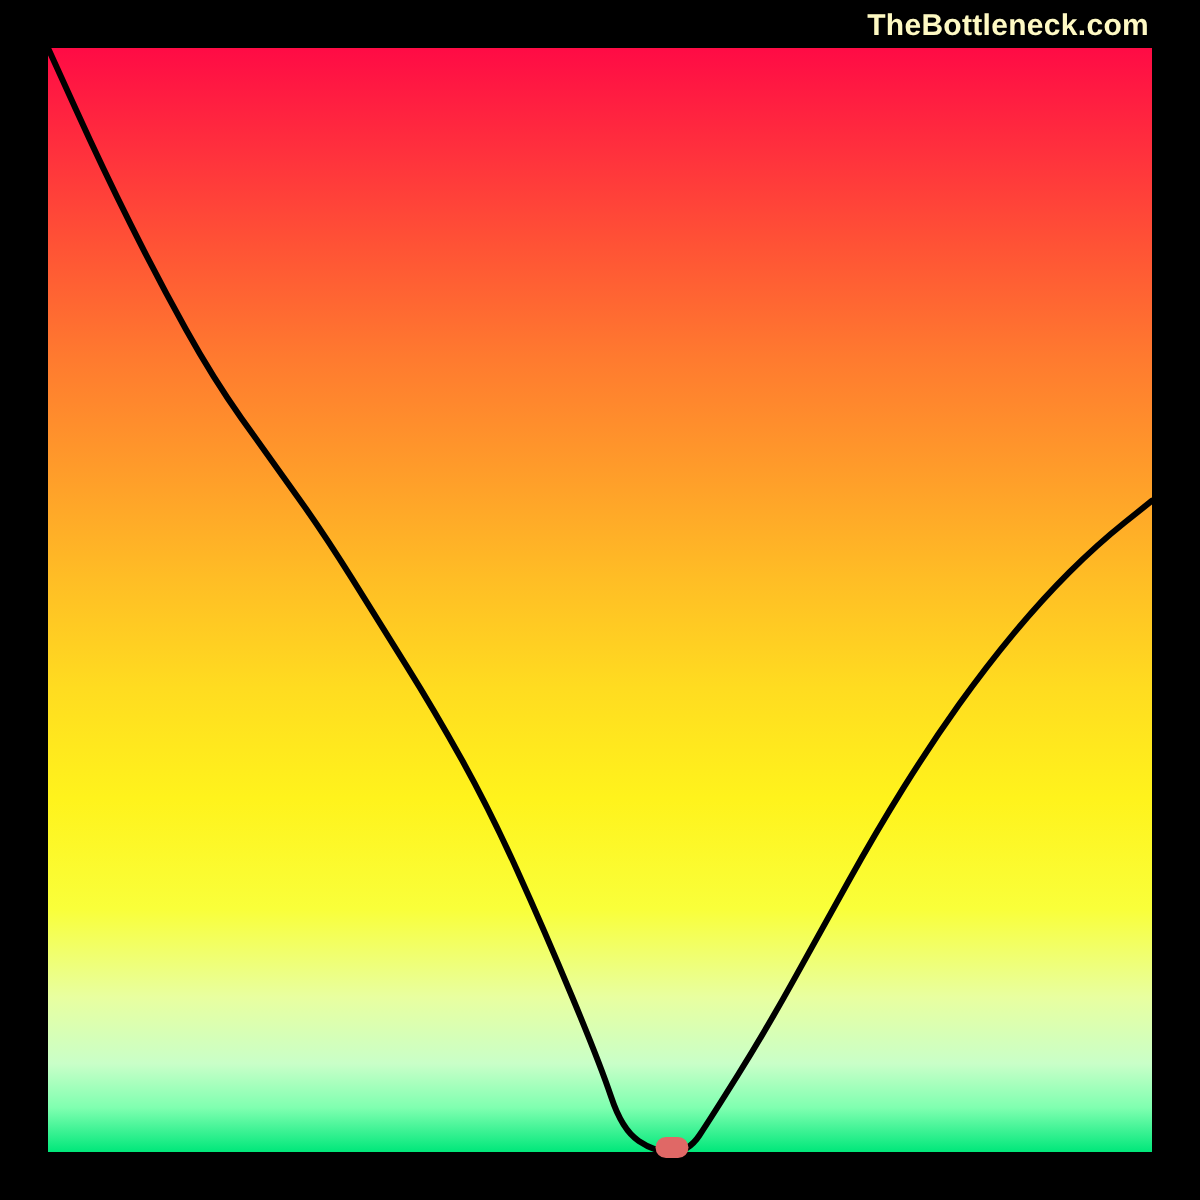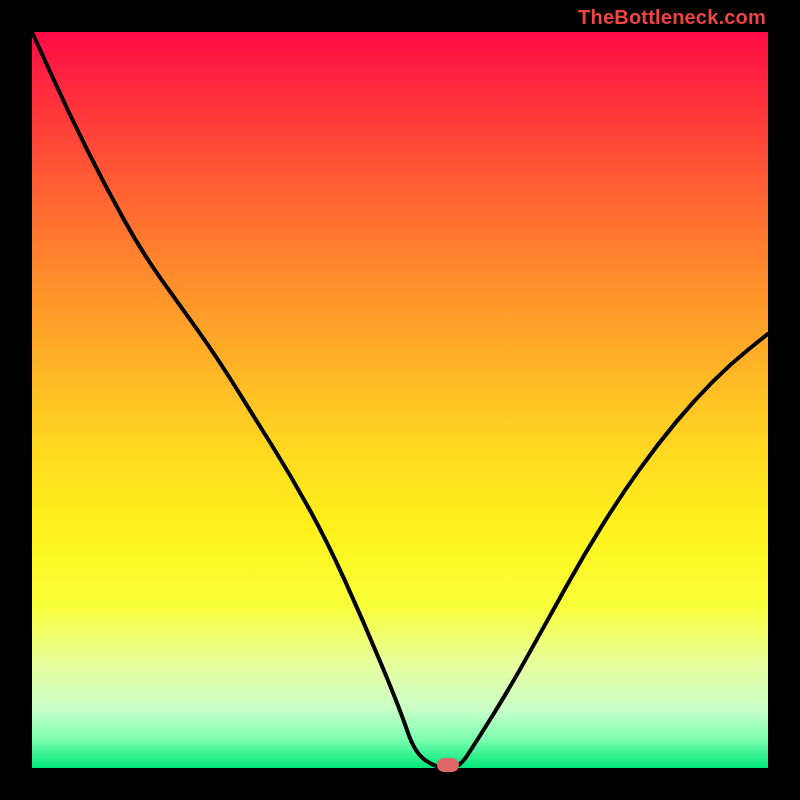--- a/index.html
+++ b/index.html
@@ -40,21 +40,21 @@
       #7fffb0 96%,
       #00e77a 100%
     );
   }
   .watermark {
     position: absolute;
     top: 6px;
     right: 34px;
     font-size: 20px;
     font-weight: 600;
-    color: #ef4444;
+    color: #fef9c3;
     letter-spacing: 0.2px;
     user-select: none;
     text-align: center;
   }
   svg.curve {
     position: absolute;
     left: 0;
     top: 0;
     width: 736px;
     height: 736px;

